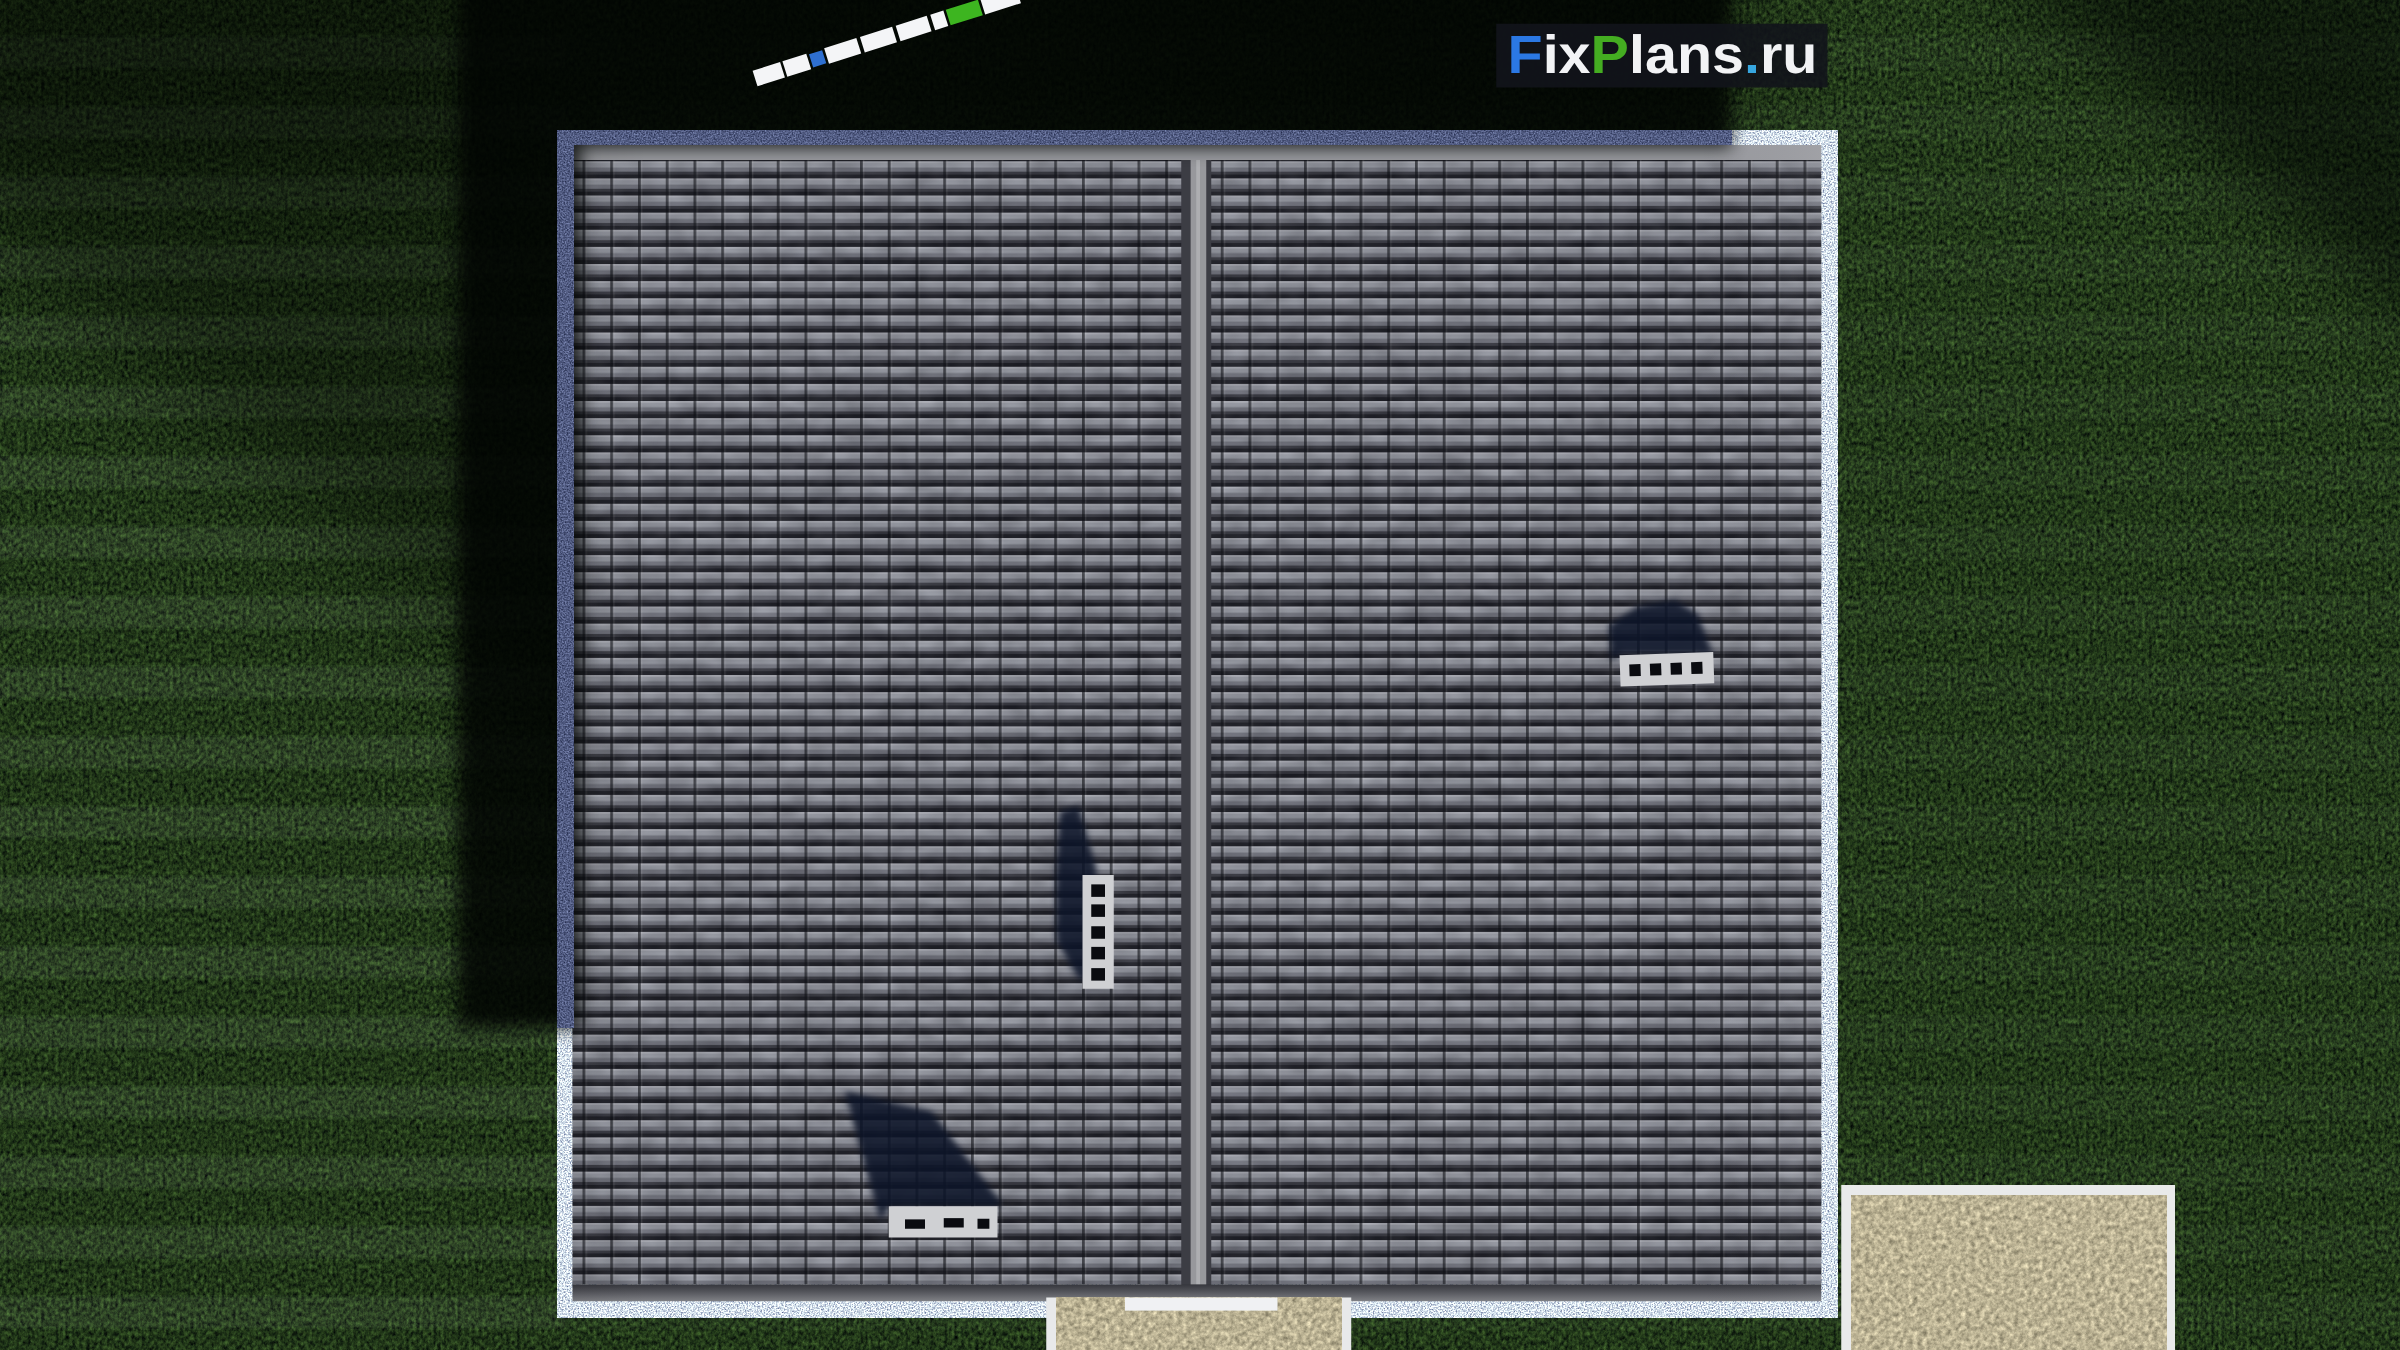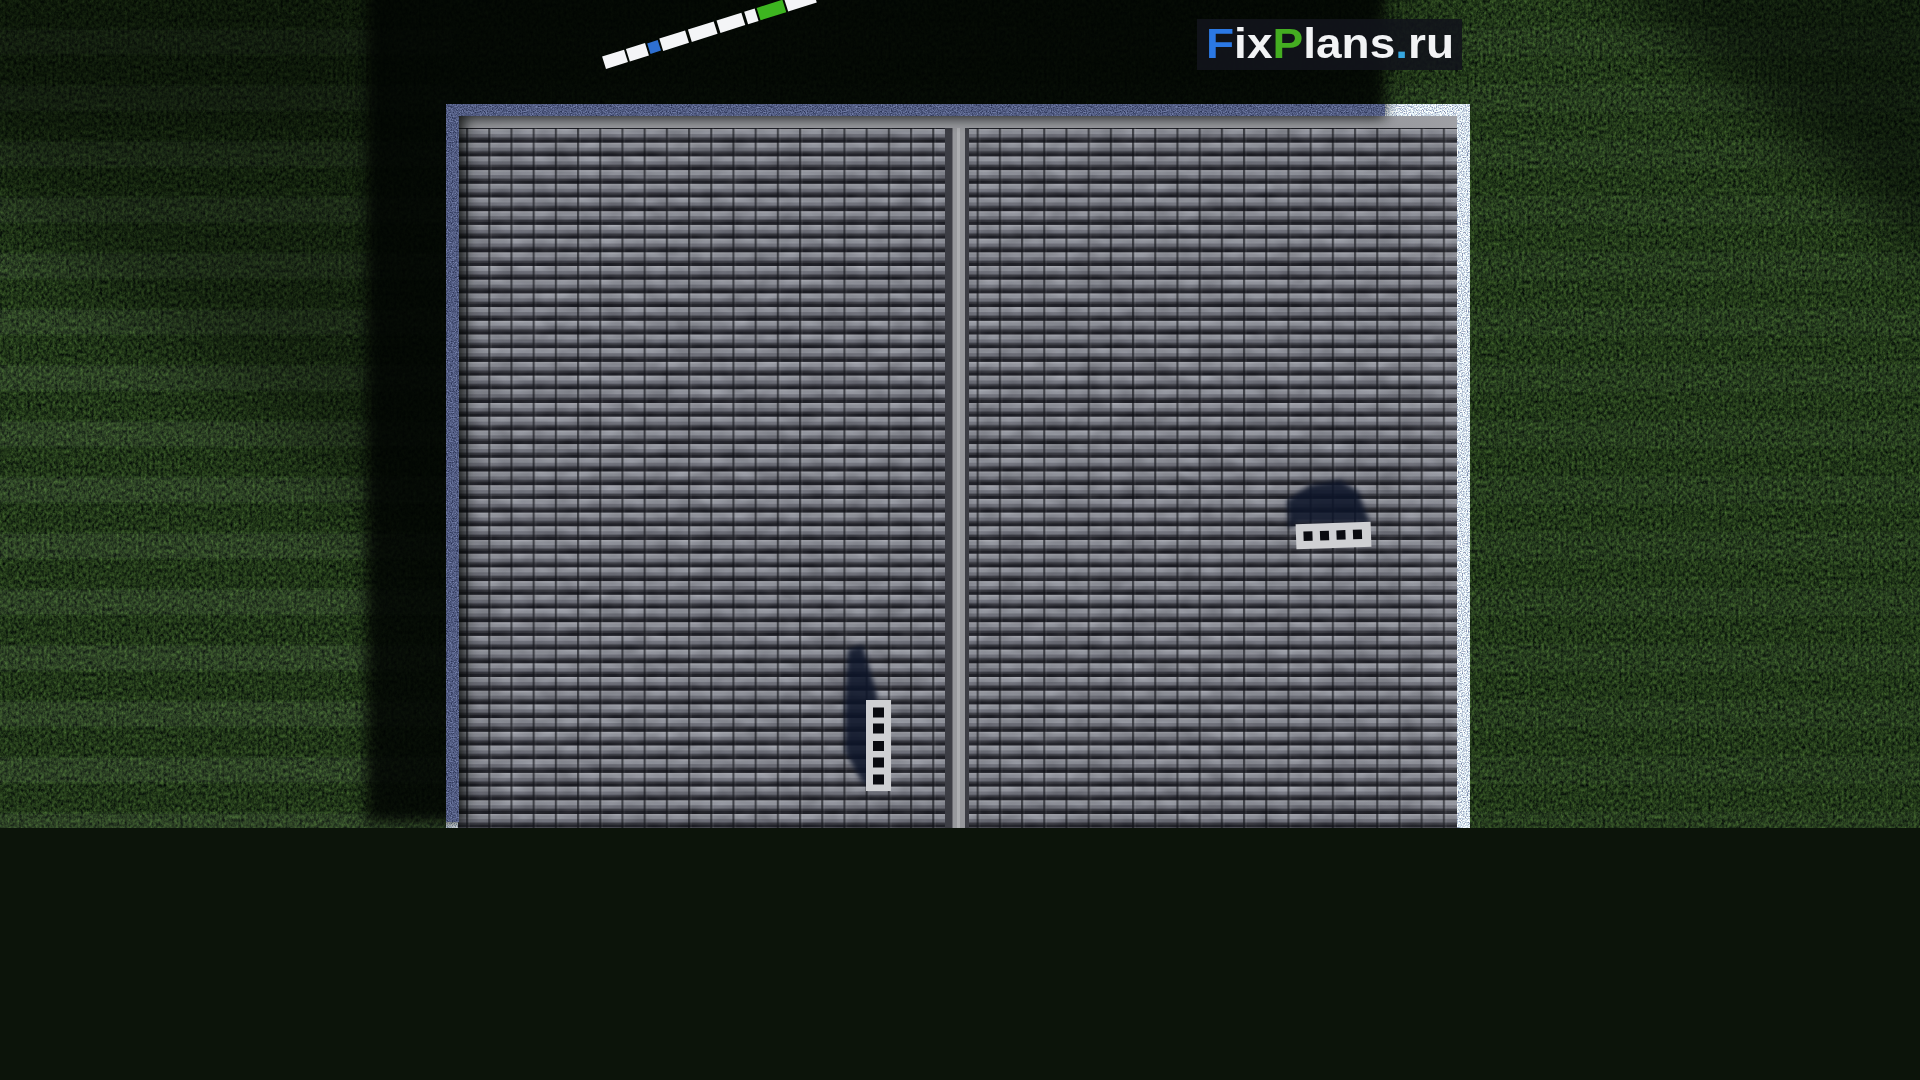--- a/index.html
+++ b/index.html
@@ -1,16 +1,16 @@
 <!DOCTYPE html>
 <html><head>
 <meta charset="utf-8">
 <style>
   html,body{margin:0;padding:0;background:#0c140a;}
-  #scene{position:relative;width:1920px;height:828px;overflow:hidden;font-family:"Liberation Sans",sans-serif;}
+  #scene{position:relative;width:1920px;height:1080px;overflow:hidden;font-family:"Liberation Sans",sans-serif;}
 </style>
 </head>
 <body>
 <div id="scene">
 <svg width="1920" height="1080" viewBox="0 0 1920 1080">
 <defs>
   <filter id="fGrass" x="0" y="0" width="100%" height="100%" color-interpolation-filters="sRGB">
     <feTurbulence type="fractalNoise" baseFrequency="0.36 0.26" numOctaves="5" seed="11"></feTurbulence>
     <feColorMatrix type="matrix" values="
       0.32 0.09 0 0 -0.068

